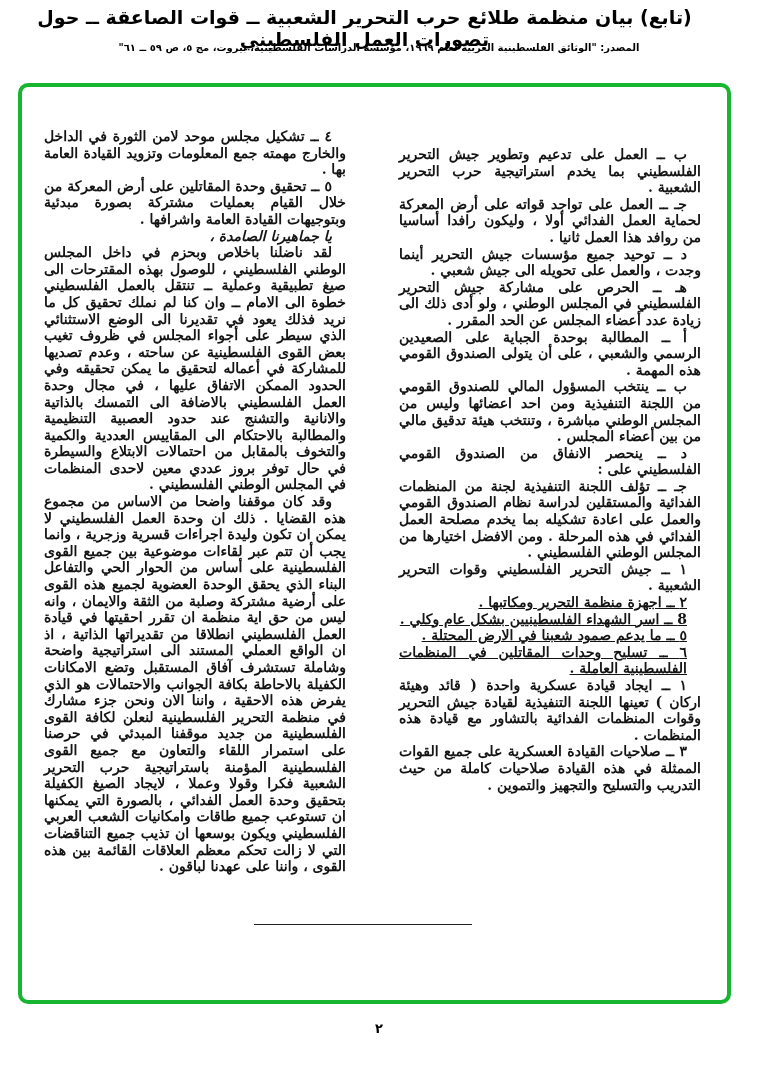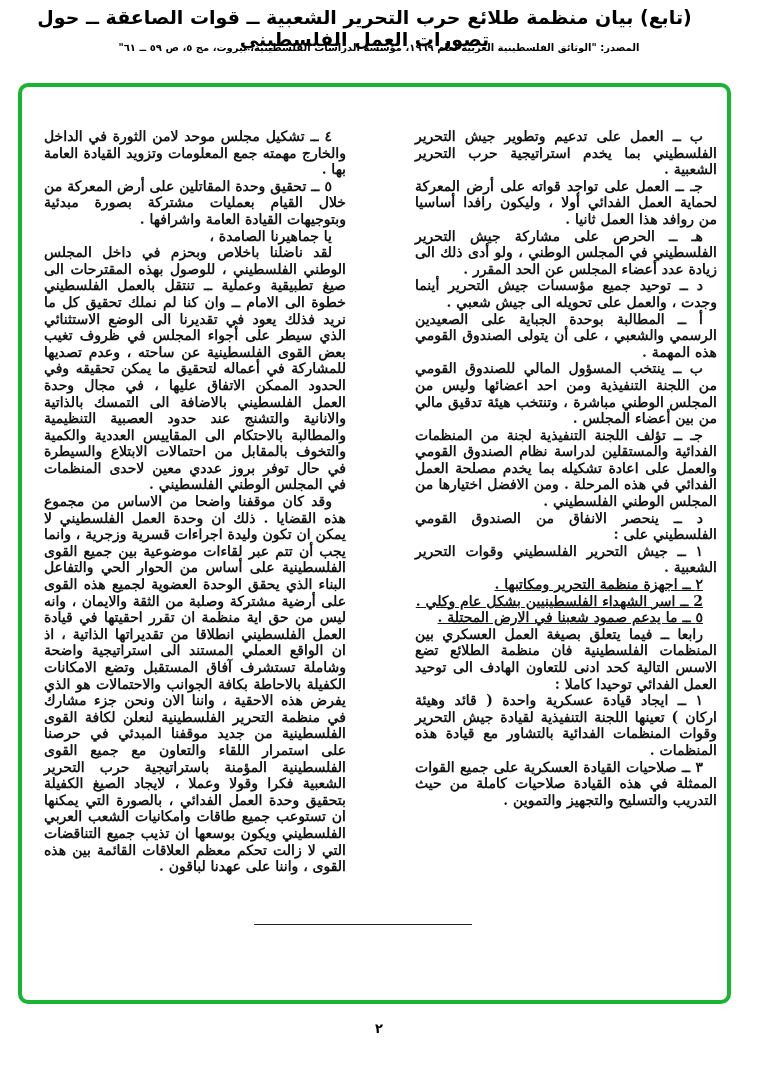--- a/index.html
+++ b/index.html
@@ -19,55 +19,55 @@
     }
     .frame {
       position: absolute; left: 18px; top: 83px; width: 705px; height: 913px;
       border: 4px solid #17b530; border-radius: 10px; box-sizing: content-box;
     }
     .col {
       position: absolute; top: 41px; width: 302px; direction: rtl; text-align: justify;
       font-family: "DejaVu Serif", serif; font-weight: bold; font-size: 14px;
       line-height: 16.6px; color: #141414;
     }
-    .col.right { right: 10px; }
+    .col.right { right: 26px; margin-top: 18px; }
     .col.left { left: 22px; }
     .col p { margin: 0; text-indent: 14px; }
     .col p.item { padding-right: 14px; text-indent: 0; text-decoration: underline; }
-    .col p.head { text-indent: 14px; }
+    .col p.head { text-indent: 14px; font-style: italic; }
     .footnote-rule {
       position: absolute; left: 254px; top: 924px; width: 218px; height: 0;
       border-top: 1.5px solid #222;
     }
     .page-number {
       position: absolute; top: 1021px; left: 0; width: 758px; text-align: center;
       font-family: "DejaVu Sans", sans-serif; font-weight: bold; font-size: 13px; color: #000;
     }
   </style>
 </head>
 <body>
 
 <div class="doc-title">(تابع) بيان منظمة طلائع حرب التحرير الشعبية ــ قوات الصاعقة ــ حول تصورات العمل الفلسطيني</div>
 <div class="doc-source">المصدر: "الوثائق الفلسطينية العربية لعام ١٩٦٩، مؤسسة الدراسات الفلسطينية، بيروت، مج ٥، ص ٥٩ ــ ٦١"</div>
 
 <div class="frame" style="border-color: rgb(23, 181, 48);">
   <div class="col right">
     <p>ب ــ العمل على تدعيم وتطوير جيش التحرير الفلسطيني بما يخدم استراتيجية حرب التحرير الشعبية .</p>
     <p>جـ ــ العمل على تواجد قواته على أرض المعركة لحماية العمل الفدائي أولا ، وليكون رافدا أساسيا من روافد هذا العمل ثانيا .</p>
+    <p>د ــ توحيد جميع مؤسسات جيش التحرير أينما وجدت ، والعمل على تحويله الى جيش شعبي .</p>
     <p>هـ ــ الحرص على مشاركة جيش التحرير الفلسطيني في المجلس الوطني ، ولو أدى ذلك الى زيادة عدد أعضاء المجلس عن الحد المقرر .</p>
-    <p>د ــ توحيد جميع مؤسسات جيش التحرير أينما وجدت ، والعمل على تحويله الى جيش شعبي .</p>
     <p>أ ــ المطالبة بوحدة الجباية على الصعيدين الرسمي والشعبي ، على أن يتولى الصندوق القومي هذه المهمة .</p>
     <p>ب ــ ينتخب المسؤول المالي للصندوق القومي من اللجنة التنفيذية ومن احد اعضائها وليس من المجلس الوطني مباشرة ، وتنتخب هيئة تدقيق مالي من بين أعضاء المجلس .</p>
+    <p>د ــ ينحصر الانفاق من الصندوق القومي الفلسطيني على :</p>
     <p>جـ ــ تؤلف اللجنة التنفيذية لجنة من المنظمات الفدائية والمستقلين لدراسة نظام الصندوق القومي والعمل على اعادة تشكيله بما يخدم مصلحة العمل الفدائي في هذه المرحلة . ومن الافضل اختيارها من المجلس الوطني الفلسطيني .</p>
-    <p>د ــ ينحصر الانفاق من الصندوق القومي الفلسطيني على :</p>
     <p>١ ــ جيش التحرير الفلسطيني وقوات التحرير الشعبية .</p>
     <p class="item">٢ ــ اجهزة منظمة التحرير ومكاتبها .</p>
-    <p class="item">2 ــ اسر الشهداء الفلسطينيين بشكل عام وكلي .</p>
+    <p class="item">8 ــ اسر الشهداء الفلسطينيين بشكل عام وكلي .</p>
     <p class="item">٥ ــ ما يدعم صمود شعبنا في الارض المحتلة .</p>
-    <p>رابعا ــ فيما يتعلق بصيغة العمل العسكري بين المنظمات الفلسطينية فان منظمة الطلائع تضع الاسس التالية كحد ادنى للتعاون الهادف الى توحيد العمل الفدائي توحيدا كاملا :</p>
+    <p class="item">٦ ــ تسليح وحدات المقاتلين في المنظمات الفلسطينية العاملة .</p>
     <p>١ ــ ايجاد قيادة عسكرية واحدة ( قائد وهيئة اركان ) تعينها اللجنة التنفيذية لقيادة جيش التحرير وقوات المنظمات الفدائية بالتشاور مع قيادة هذه المنظمات .</p>
     <p>٣ ــ صلاحيات القيادة العسكرية على جميع القوات الممثلة في هذه القيادة صلاحيات كاملة من حيث التدريب والتسليح والتجهيز والتموين .</p>
   </div>
 
   <div class="col left">
     <p>٤ ــ تشكيل مجلس موحد لامن الثورة في الداخل والخارج مهمته جمع المعلومات وتزويد القيادة العامة بها .</p>
     <p>٥ ــ تحقيق وحدة المقاتلين على أرض المعركة من خلال القيام بعمليات مشتركة بصورة مبدئية وبتوجيهات القيادة العامة واشرافها .</p>
     <p class="head">يا جماهيرنا الصامدة ،</p>
     <p>لقد ناضلنا باخلاص وبحزم في داخل المجلس الوطني الفلسطيني ، للوصول بهذه المقترحات الى صيغ تطبيقية وعملية ــ تنتقل بالعمل الفلسطيني خطوة الى الامام ــ وان كنا لم نملك تحقيق كل ما نريد فذلك يعود في تقديرنا الى الوضع الاستثنائي الذي سيطر على أجواء المجلس في ظروف تغيب بعض القوى الفلسطينية عن ساحته ، وعدم تصديها للمشاركة في أعماله لتحقيق ما يمكن تحقيقه وفي الحدود الممكن الاتفاق عليها ، في مجال وحدة العمل الفلسطيني بالاضافة الى التمسك بالذاتية والانانية والتشنج عند حدود العصبية التنظيمية والمطالبة بالاحتكام الى المقاييس العددية والكمية والتخوف بالمقابل من احتمالات الابتلاع والسيطرة في حال توفر بروز عددي معين لاحدى المنظمات في المجلس الوطني الفلسطيني .</p>
     <p>وقد كان موقفنا واضحا من الاساس من مجموع هذه القضايا . ذلك ان وحدة العمل الفلسطيني لا يمكن ان تكون وليدة اجراءات قسرية وزجرية ، وانما يجب أن تتم عبر لقاءات موضوعية بين جميع القوى الفلسطينية على أساس من الحوار الحي والتفاعل البناء الذي يحقق الوحدة العضوية لجميع هذه القوى على أرضية مشتركة وصلبة من الثقة والايمان ، وانه ليس من حق اية منظمة ان تقرر احقيتها في قيادة العمل الفلسطيني انطلاقا من تقديراتها الذاتية ، اذ ان الواقع العملي المستند الى استراتيجية واضحة وشاملة تستشرف آفاق المستقبل وتضع الامكانات الكفيلة بالاحاطة بكافة الجوانب والاحتمالات هو الذي يفرض هذه الاحقية ، واننا الان ونحن جزء مشارك في منظمة التحرير الفلسطينية لنعلن لكافة القوى الفلسطينية من جديد موقفنا المبدئي في حرصنا على استمرار اللقاء والتعاون مع جميع القوى الفلسطينية المؤمنة باستراتيجية حرب التحرير الشعبية فكرا وقولا وعملا ، لايجاد الصيغ الكفيلة بتحقيق وحدة العمل الفدائي ، بالصورة التي يمكنها ان تستوعب جميع طاقات وامكانيات الشعب العربي الفلسطيني ويكون بوسعها ان تذيب جميع التناقضات التي لا زالت تحكم معظم العلاقات القائمة بين هذه القوى ، واننا على عهدنا لباقون .</p>

